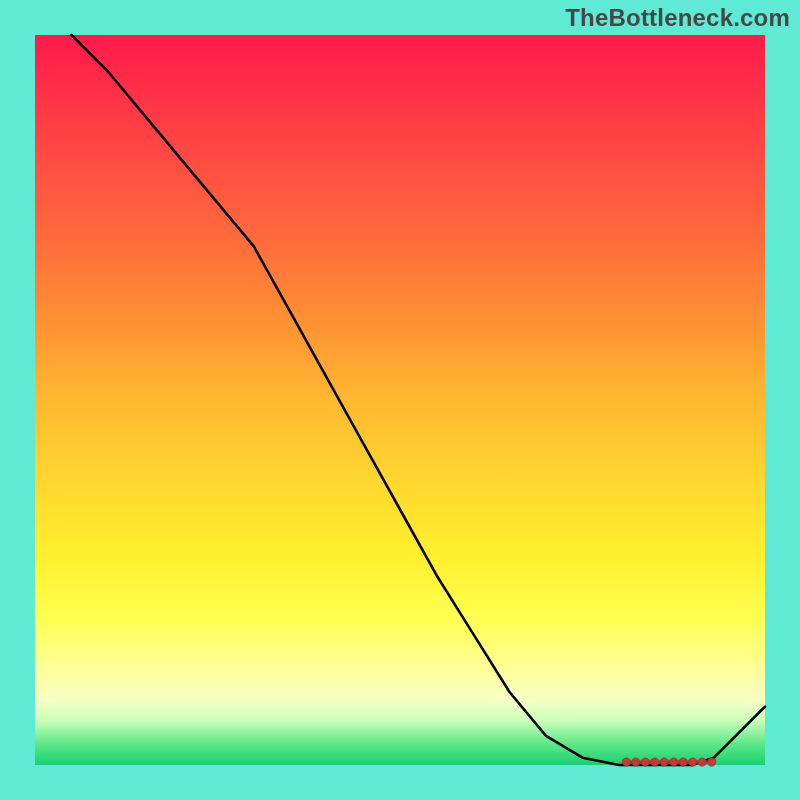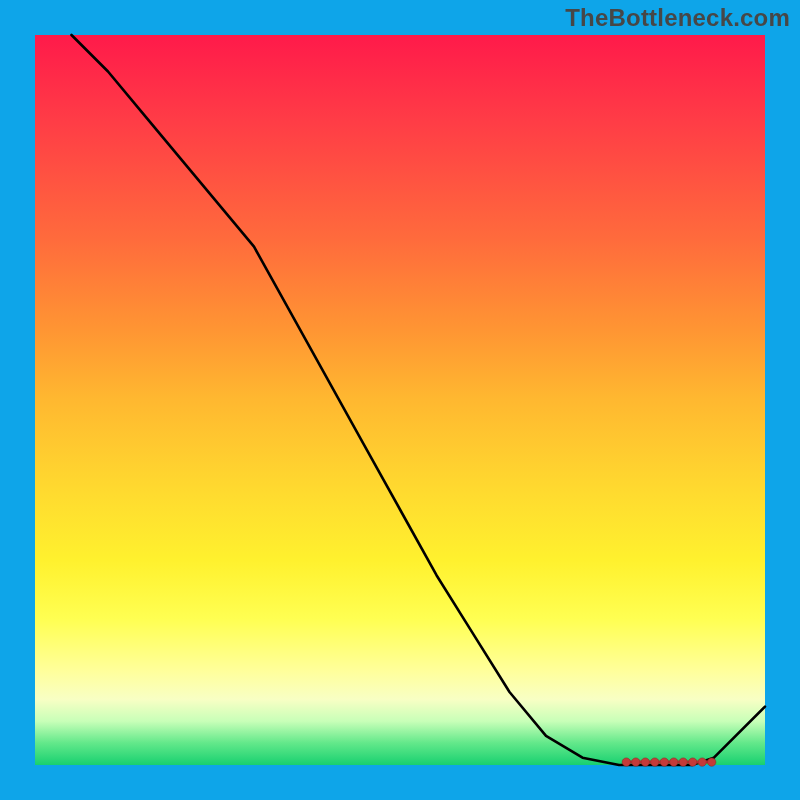--- a/index.html
+++ b/index.html
@@ -8,21 +8,21 @@
     width: 800px;
     height: 800px;
     background: #000;
     overflow: hidden;
     font-family: Arial, Helvetica, sans-serif;
   }
   .frame {
     position: relative;
     width: 800px;
     height: 800px;
-    background: #0ea5e9;
+    background: #5eead4;
   }
   .watermark {
     position: absolute;
     top: 4px;
     right: 10px;
     color: #474747;
     font-size: 24px;
     font-weight: 600;
     letter-spacing: 0.2px;
   }

